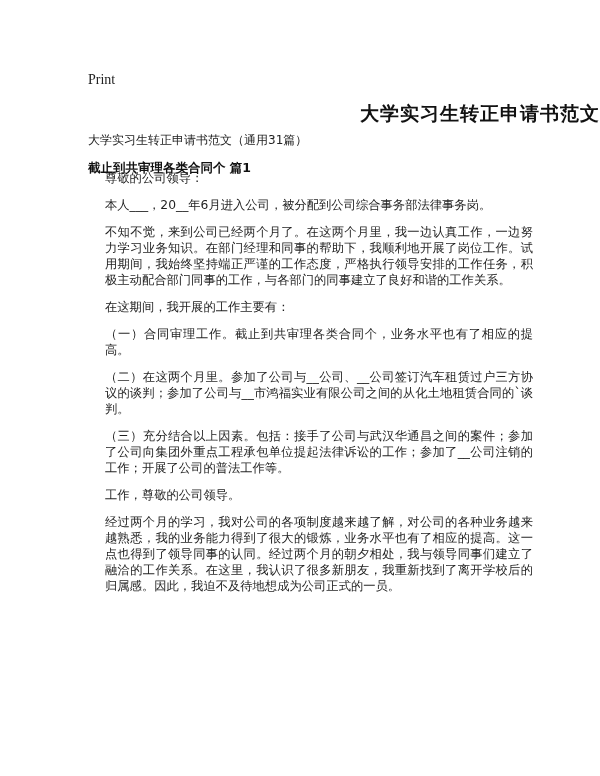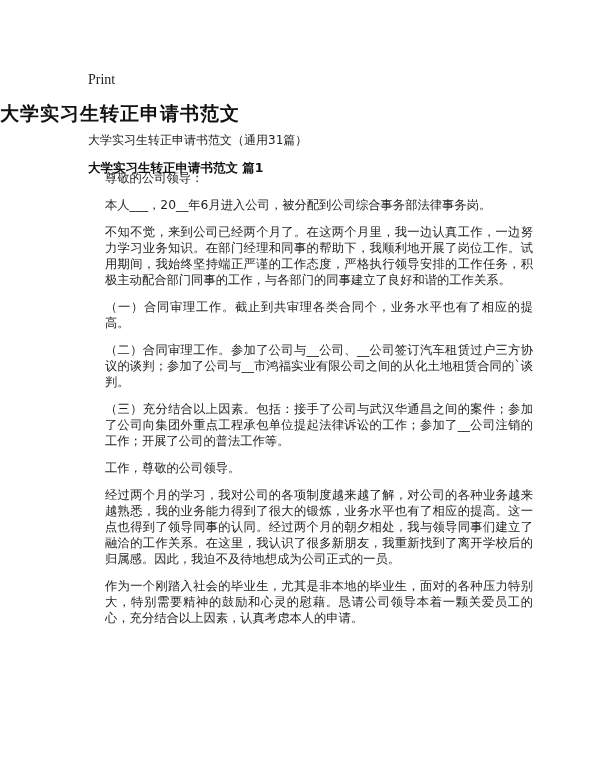--- a/index.html
+++ b/index.html
@@ -1,41 +1,41 @@
 <!DOCTYPE html>
 <html><head>
 <meta charset="utf-8">
 <style>
   html, body { margin: 0; padding: 0; background: #ffffff; }
   body { width: 600px; height: 776px; position: relative; overflow: hidden;
          font-family: "DejaVu Sans", "Liberation Sans", sans-serif; color: #1a1a1a; }
   .print-label { position: absolute; left: 88px; top: 72px; font-family: "Liberation Serif", "DejaVu Serif", serif;
                  font-size: 14px; color: #222; }
-  .doc-title { position: absolute; left: 0; width: 600px; top: 101px; text-align: left;
+  .doc-title { position: absolute; left: 0; width: 600px; top: 101px; text-align: right;
                font-size: 19px; font-weight: bold; color: #111; letter-spacing: 1px; }
   .subtitle { position: absolute; left: 88px; top: 132px; font-size: 12px; color: #222; }
   .section-heading { position: absolute; left: 88px; top: 160px; font-size: 12.5px; font-weight: bold; color: #111; }
   .body { position: absolute; left: 88px; top: 170px; width: 428px; margin-left: 17px; }
   .para { font-size: 12.3px; line-height: 16px; margin: 0 0 11px 0; color: #1e1e1e;
           text-align: justify; word-break: break-all; }
 </style>
 </head>
 <body>
 
 <div class="print-label">Print</div>
 
 <div class="doc-title">大学实习生转正申请书范文</div>
 
 <div class="subtitle">大学实习生转正申请书范文（通用31篇）</div>
 
-<div class="section-heading">大学实习生转正申请书范文 篇1</div>
+<div class="section-heading">截止到共审理各类合同个 篇1</div>
 
 <div class="body">
   <p class="para">尊敬的公司领导：</p>
   <p class="para">本人___，20__年6月进入公司，被分配到公司综合事务部法律事务岗。</p>
   <p class="para">不知不觉，来到公司已经两个月了。在这两个月里，我一边认真工作，一边努力学习业务知识。在部门经理和同事的帮助下，我顺利地开展了岗位工作。试用期间，我始终坚持端正严谨的工作态度，严格执行领导安排的工作任务，积极主动配合部门同事的工作，与各部门的同事建立了良好和谐的工作关系。</p>
+  <p class="para">在这期间，我开展的工作主要有：</p>
   <p class="para">（一）合同审理工作。截止到共审理各类合同个，业务水平也有了相应的提高。</p>
-  <p class="para">（二）合同审理工作。参加了公司与__公司、__公司签订汽车租赁过户三方协议的谈判；参加了公司与__市鸿福实业有限公司之间的从化土地租赁合同的`谈判。</p>
+  <p class="para">（二）在这两个月里。参加了公司与__公司、__公司签订汽车租赁过户三方协议的谈判；参加了公司与__市鸿福实业有限公司之间的从化土地租赁合同的`谈判。</p>
   <p class="para">（三）充分结合以上因素。包括：接手了公司与武汉华通昌之间的案件；参加了公司向集团外重点工程承包单位提起法律诉讼的工作；参加了__公司注销的工作；开展了公司的普法工作等。</p>
   <p class="para">工作，尊敬的公司领导。</p>
   <p class="para">经过两个月的学习，我对公司的各项制度越来越了解，对公司的各种业务越来越熟悉，我的业务能力得到了很大的锻炼，业务水平也有了相应的提高。这一点也得到了领导同事的认同。经过两个月的朝夕相处，我与领导同事们建立了融洽的工作关系。在这里，我认识了很多新朋友，我重新找到了离开学校后的归属感。因此，我迫不及待地想成为公司正式的一员。</p>
-  <p class="para">作为一个刚踏入社会的毕业生，尤其是非本地的毕业生，面对的各种压力特别大，特别需要精神的鼓励和心灵的慰藉。恳请公司领导本着一颗关爱员工的心，充分结合以上因素，认真考虑本人的申请。</p>
 </div>
 
 </body></html>

